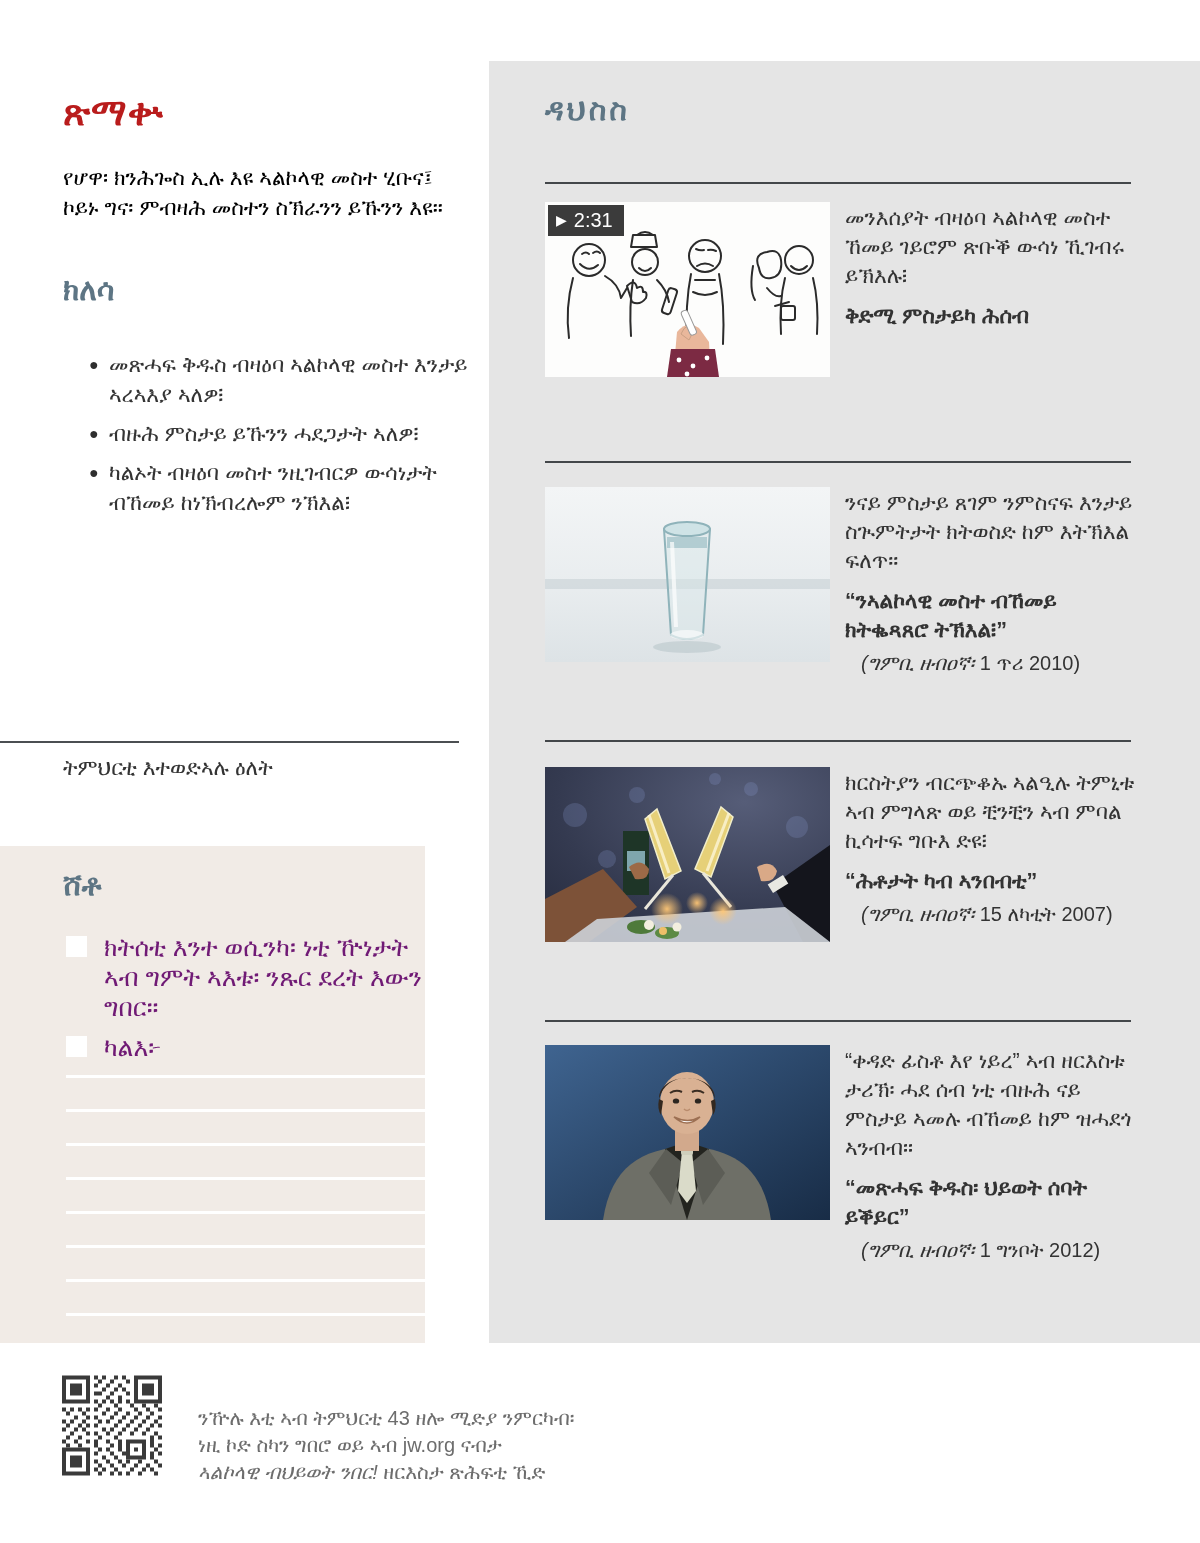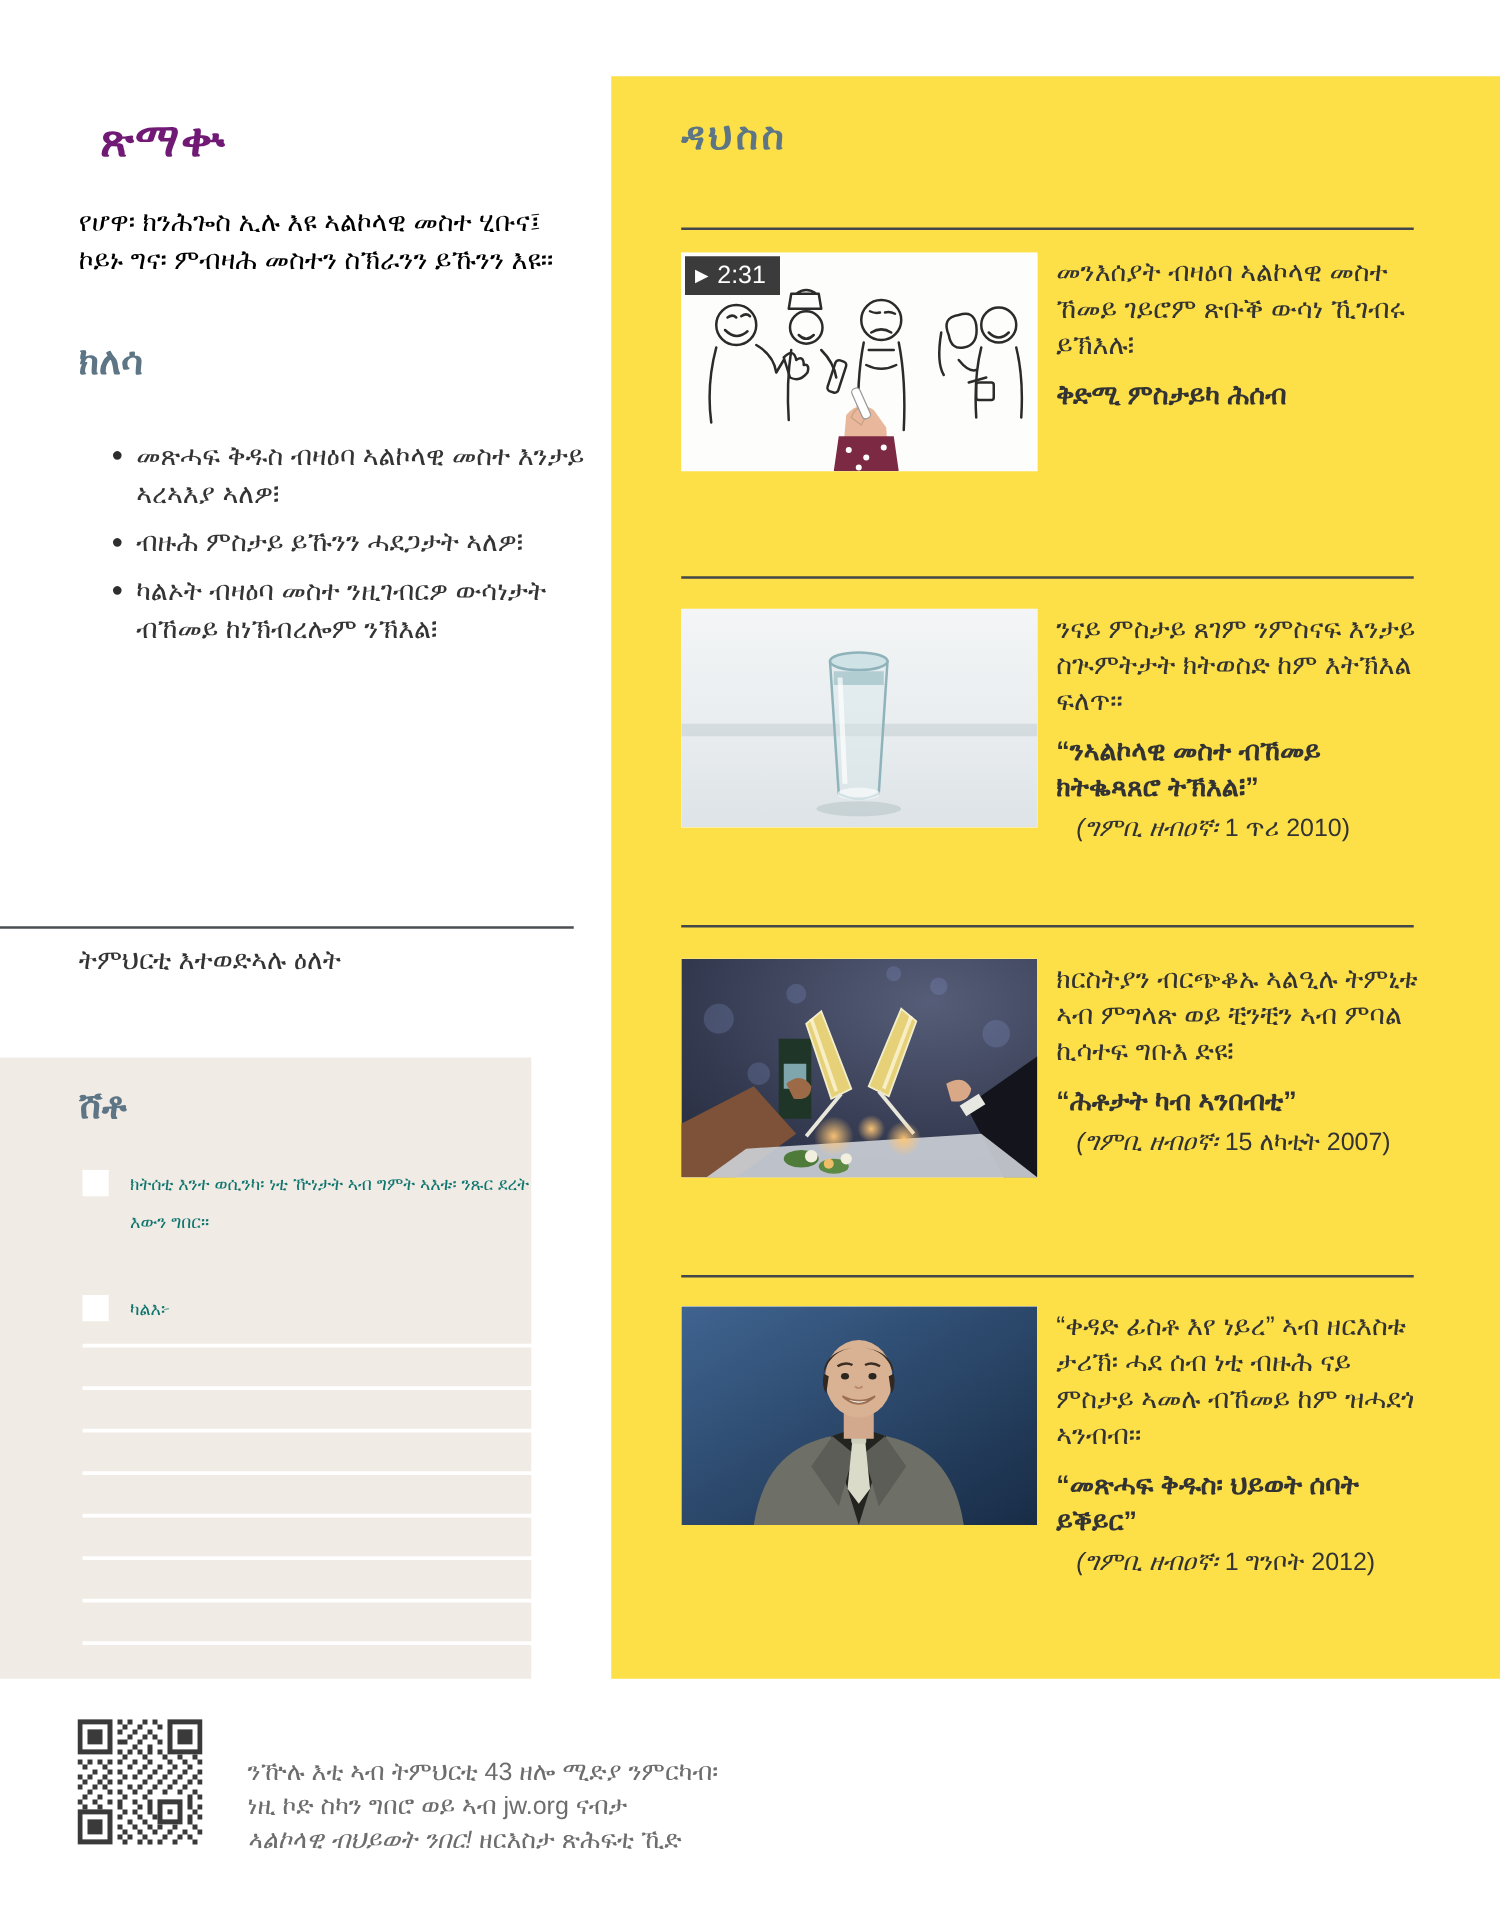--- a/index.html
+++ b/index.html
@@ -7,22 +7,22 @@
     width:1200px;height:1543px;
     background:#ffffff;
     font-family:"Liberation Sans","DejaVu Sans",sans-serif;
     color:#343434;
     -webkit-font-smoothing:antialiased;
   }
   .page{position:relative;width:1200px;height:1543px;overflow:hidden;background:#fff;}
 
   
   .h-teal{
-    position:absolute;left:80px;top:92px;margin:0;
-    font-size:37px;font-weight:bold;color:#701a75;letter-spacing:1px;
+    position:absolute;left:63px;top:92px;margin:0;
+    font-size:37px;font-weight:bold;color:#b91c1c;letter-spacing:1px;
   }
   .summary-p{
     position:absolute;left:63px;top:163px;width:400px;margin:0;
     font-size:21.5px;line-height:30px;color:#000000;
   }
   .h-slate{margin:0;font-size:30px;font-weight:bold;color:#5d7584;}
   #review-h{position:absolute;left:63px;top:273px;}
   .bullets{
     position:absolute;left:63px;top:350px;width:408px;margin:0;padding:0;list-style:none;
     font-size:21.5px;line-height:30px;color:#343434;
@@ -31,25 +31,25 @@
   .bullets li::before{content:"●";position:absolute;left:26px;top:0;font-size:16px;line-height:30px;color:#2e2e2e;}
   .hr-left{position:absolute;left:0;top:741px;width:459px;height:2px;background:#4b4f52;}
   .completed-label{position:absolute;left:63px;top:756px;margin:0;font-size:21.5px;color:#343434;}
 
   .goal-box{position:absolute;left:0;top:846px;width:425px;height:497px;background:#f1ebe6;}
   .goal-box .h-slate{position:absolute;left:63px;top:22px;}
   .check-row{position:absolute;left:66px;display:flex;align-items:flex-start;width:372px;}
   .check-row.r1{top:86px;}
   .check-row.r2{top:186px;}
   .checkbox{flex:0 0 auto;width:21px;height:21px;background:#ffffff;margin-top:4px;}
-  .check-text{margin-left:17px;font-size:14px;line-height:30px;color:#0f766e;}
+  .check-text{margin-left:17px;font-size:25px;line-height:30px;color:#701a75;}
   .write-line{position:absolute;left:66px;width:380px;height:3px;background:#ffffff;}
 
   
-  .right-panel{position:absolute;left:489px;top:61px;width:711px;height:1282px;background:#fde047;}
+  .right-panel{position:absolute;left:489px;top:61px;width:711px;height:1282px;background:#e5e5e5;}
   #explore-h{position:absolute;left:56px;top:32px;letter-spacing:3px;}
   .rule{position:absolute;left:56px;width:586px;height:2px;background:#43474a;}
   .thumb{position:absolute;left:56px;width:285px;height:175px;overflow:hidden;background:#fff;}
   .thumb svg{display:block;width:285px;height:175px;}
   .badge{
     position:absolute;left:3px;top:3px;background:#3b3b3b;color:#fff;
     display:flex;align-items:center;gap:7px;padding:3px 11px 4px 8px;
   }
   .badge .play{font-size:14px;line-height:1;}
   .badge .dur{font-size:20px;line-height:1.2;}

